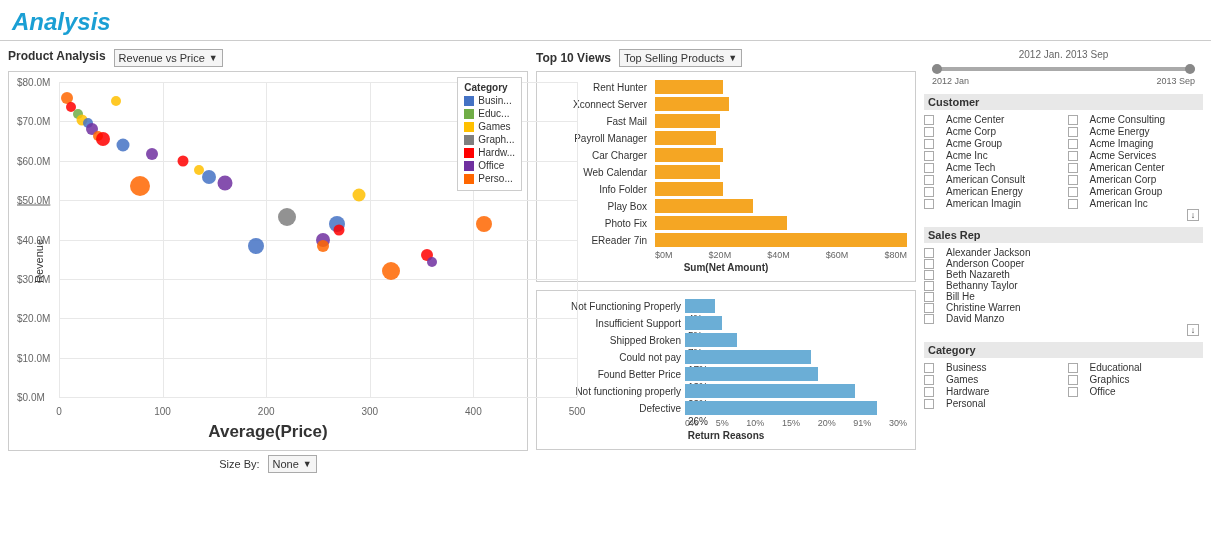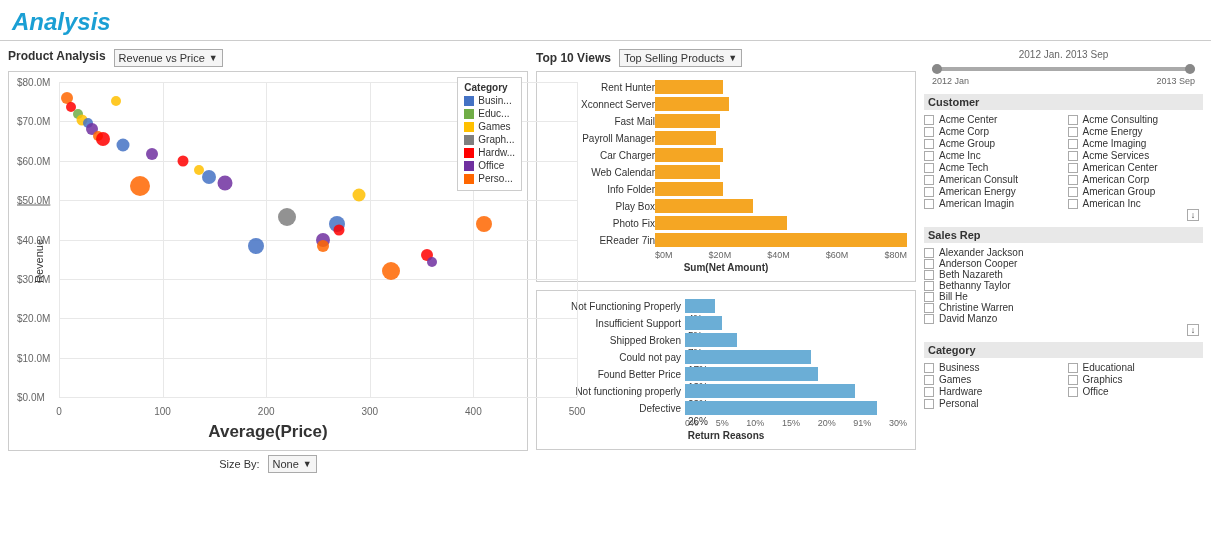--- a/index.html
+++ b/index.html
@@ -34,21 +34,21 @@
     .legend-color { width: 10px; height: 10px; }
     
     .size-by-row { display: flex; align-items: center; gap: 8px; margin-top: 4px; justify-content: center; }
     
     
     .middle-panel { width: 380px; flex-shrink: 0; }
     .top10-header { display: flex; align-items: center; gap: 8px; margin-bottom: 4px; }
     
     .bar-chart-panel { border: 1px solid #ccc; padding: 8px; margin-bottom: 8px; }
     .bar-row { display: flex; align-items: center; margin-bottom: 3px; }
-    .bar-label { width: 110px; text-align: right; font-size: 10px; padding-right: 0; flex-shrink: 0; }
+    .bar-label { width: 110px; text-align: right; font-size: 10px; padding-right: 8px; flex-shrink: 0; }
     .bar-track { flex: 1; height: 14px; background: #fff; position: relative; }
     .bar-fill { height: 100%; background: #f5a623; }
     .x-axis-labels { display: flex; justify-content: space-between; font-size: 9px; color: #666; margin-top: 2px; padding-left: 110px; }
     .chart-x-title { text-align: center; font-size: 10px; color: #333; margin-top: 2px; font-weight: bold; }
     
     .return-chart-panel { border: 1px solid #ccc; padding: 8px; }
     .return-bar-row { display: flex; align-items: center; margin-bottom: 3px; }
     .return-label { width: 140px; text-align: right; font-size: 10px; padding-right: 4px; flex-shrink: 0; }
     .return-track { flex: 1; position: relative; height: 14px; }
     .return-bar-fill { height: 100%; background: #6baed6; }
@@ -61,21 +61,21 @@
     .time-slider { margin-bottom: 8px; }
     .slider-label { text-align: center; font-size: 10px; color: #666; margin-bottom: 2px; }
     .slider-track { position: relative; height: 14px; margin: 0 8px; }
     .slider-range { height: 4px; background: #aaa; position: absolute; top: 5px; left: 0; right: 0; border-radius: 2px; }
     .slider-handle { width: 10px; height: 10px; background: #888; border-radius: 50%; position: absolute; top: 2px; cursor: pointer; }
     .slider-ticks { display: flex; justify-content: space-between; font-size: 9px; color: #666; margin: 0 8px; }
     
     .filter-section { margin-bottom: 6px; }
     .filter-title { font-weight: bold; font-size: 11px; background: #e8e8e8; padding: 2px 4px; margin-bottom: 4px; }
     .filter-grid { display: grid; grid-template-columns: 1fr 1fr; gap: 1px 8px; }
-    .filter-item { display: flex; align-items: center; gap: 5px; font-size: 10px; white-space: nowrap; }
+    .filter-item { display: flex; align-items: center; gap: 12px; font-size: 10px; white-space: nowrap; }
     .checkbox { width: 10px; height: 10px; border: 1px solid #aaa; background: #fff; flex-shrink: 0; }
     
     .scroll-indicator { display: flex; align-items: center; justify-content: flex-end; padding-right: 4px; }
     .scroll-btn { width: 12px; height: 12px; border: 1px solid #aaa; display: flex; align-items: center; justify-content: center; cursor: pointer; font-size: 9px; }
     
     .cat-grid { display: grid; grid-template-columns: 1fr 1fr; gap: 1px 8px; }
   </style>
 </head>
 <body>
 

